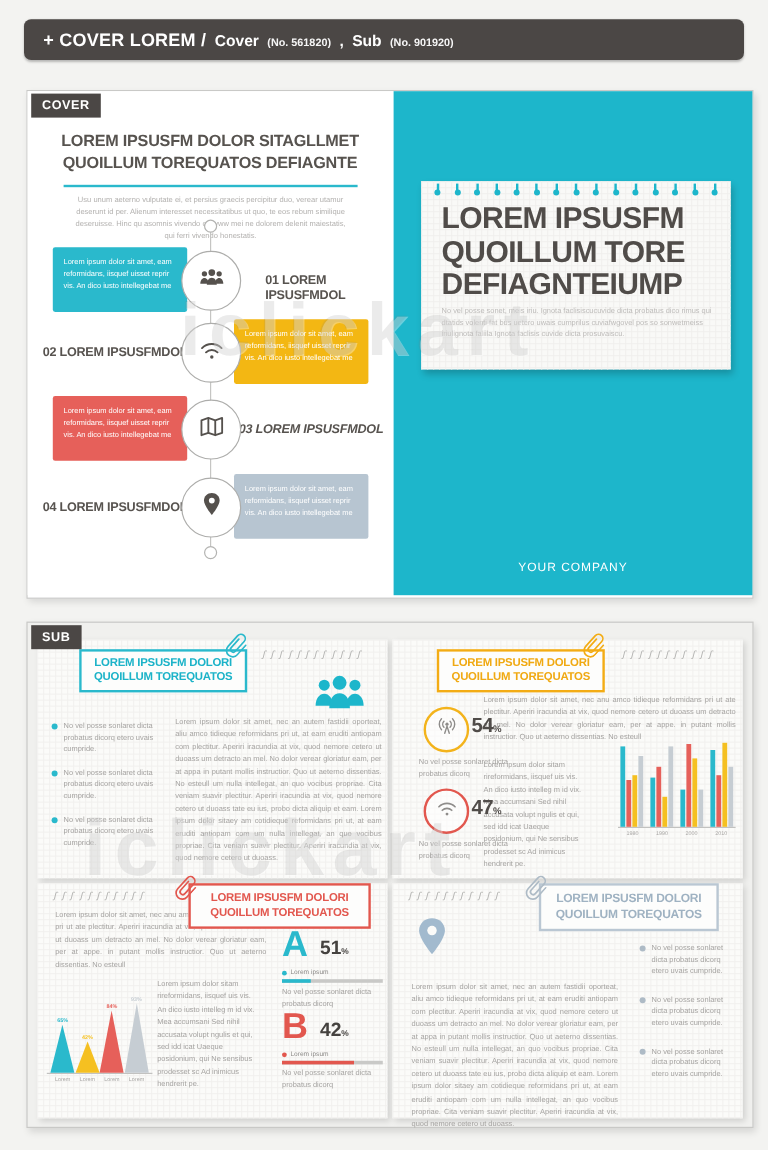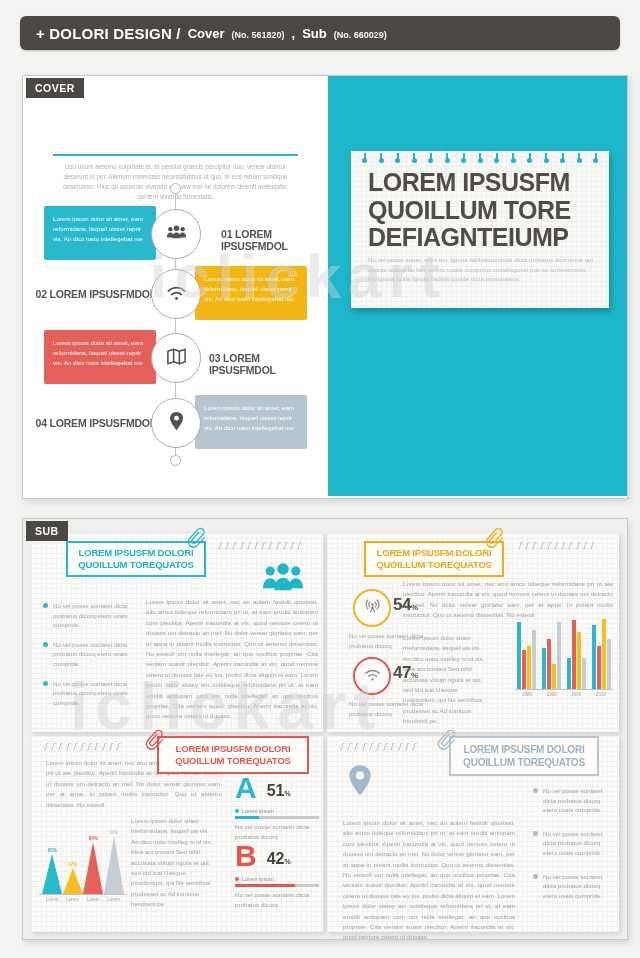--- a/index.html
+++ b/index.html
@@ -165,32 +165,33 @@
     text-shadow:1px 1px 0 rgba(255,255,255,.35);
   }
 </style>
 </head>
 <body>
 
 <div class="watermark" style="left:150px;top:240px;">iclickart</div>
 <div class="watermark" style="left:70px;top:668px;font-size:66px;">iclickart</div>
 
 <div class="header-bar">
-  <span class="h-main">+ DOLORI DESIGN /</span>
+  <span class="h-main">+ COVER LOREM /</span>
   <span class="h-mid">Cover</span>
   <span class="h-no">(No. 561820)</span>
   <span class="h-mid">,</span>
   <span class="h-mid">Sub</span>
-  <span class="h-no">(No. 660029)</span>
+  <span class="h-no">(No. 901920)</span>
 </div>
 
 <div class="panel" style="left:22px;top:75px;width:604px;height:422px;">
   <div class="badge">COVER</div>
 
   <div class="cover-left">
+    <div class="cover-title">LOREM IPSUSFM DOLOR SITAGLLMET QUOILLUM TOREQUATOS DEFIAGNTE</div>
     <div class="cover-rule"></div>
     <div class="cover-intro">Usu unum aeterno vulputate ei, et persius graecis percipitur duo, verear utamur deserunt id per. Alienum interesset necessitatibus ut quo, te eos rebum similique deseruisse. Hinc qu asomnis vivendo cu www mei ne dolorem delenit maiestatis, qui ferri vivendo honestatis.</div>
 
     <div class="tl-line"></div>
     <div class="tl-node" style="top:107px;"></div>
     <div class="tl-node" style="top:379px;"></div>
 
     <div class="bubble bub-cyan bub-right" style="left:21px;top:130px;">Lorem ipsum dolor sit amet, eam reformidans, iisquef uisset reprir vis. An dico iusto intellegebat me</div>
     <div class="tl-circle" style="top:133px;">
       <span>
@@ -220,21 +221,21 @@
 
     <div class="bubble bub-red bub-right" style="left:21px;top:254px;">Lorem ipsum dolor sit amet, eam reformidans, iisquef uisset reprir vis. An dico iusto intellegebat me</div>
     <div class="tl-circle" style="top:257px;">
       <span>
         <svg viewBox="0 0 24 22" fill="none" stroke="currentColor" stroke-width="1.6" stroke-linejoin="round" width="21" height="19">
           <path d="M3 5.5 L9 3.5 L15 5.5 L21 3.5 V16.5 L15 18.5 L9 16.5 L3 18.5 Z"></path>
           <path d="M9 3.5 V16.5 M15 5.5 V18.5"></path>
         </svg>
       </span>
     </div>
-    <div class="tl-label" style="left:186px;top:276px;">03 LOREM IPSUSFMDOL</div>
+    <div class="tl-label" style="left:176px;top:276px;font-style:italic;">03 LOREM IPSUSFMDOL</div>
 
     <div class="tl-label" style="left:10px;top:341px;width:123px;text-align:right;">04 LOREM IPSUSFMDOL</div>
     <div class="tl-circle" style="top:322px;">
       <span>
         <svg viewBox="0 0 24 24" width="21" height="21">
           <path d="M12 2 C8.1 2 5.2 4.9 5.2 8.5 C5.2 13 12 21 12 21 C12 21 18.8 13 18.8 8.5 C18.8 4.9 15.9 2 12 2 Z" fill="currentColor"></path>
           <circle cx="12" cy="8.5" r="2.5" fill="#fff"></circle>
         </svg>
       </span>
     </div>
@@ -301,20 +302,21 @@
             <div class="dot"></div>
           </div>
           <div class="hole">
             <div class="slit"></div>
             <div class="dot"></div>
           </div>
         </div>
       <div class="note-title">LOREM IPSUSFM QUOILLUM TORE DEFIAGNTEIUMP</div>
       <div class="note-text">No vel posse sonet, meis iriu. Ignota faclisiscucuvide dicta probatus dico rimus qui dtatids volenti fat bus uetero uwais cumprilus cuviafwgovel pos so sonwetmeiss iriulignota faliila Ignota faclisis cuvide dicta prosuvaiscu.</div>
     </div>
+    <div class="company">YOUR COMPANY</div>
   </div>
 </div>
 
 <div class="panel sub-wrap" style="left:22px;top:518px;width:604px;height:420px;">
   <div class="badge">SUB</div>
 
   <div class="page" style="left:8px;top:14px;width:292px;height:199px;">
     <div class="title-box tb-cyan" style="left:35px;top:8px;width:140px;height:36px;">LOREM IPSUSFM DOLORI QUOILLUM TOREQUATOS</div>
     <div class="clip" style="left:158px;top:-9px;color:#2ab9cc;">
       <svg viewBox="-1 -1 13 25" fill="none" stroke="currentColor" stroke-width="1.4" stroke-linecap="round">

